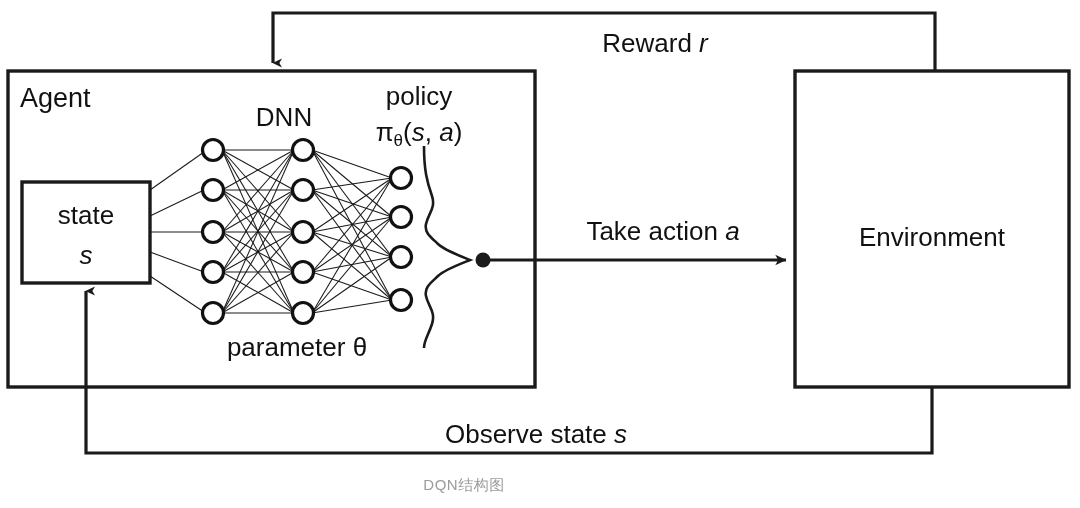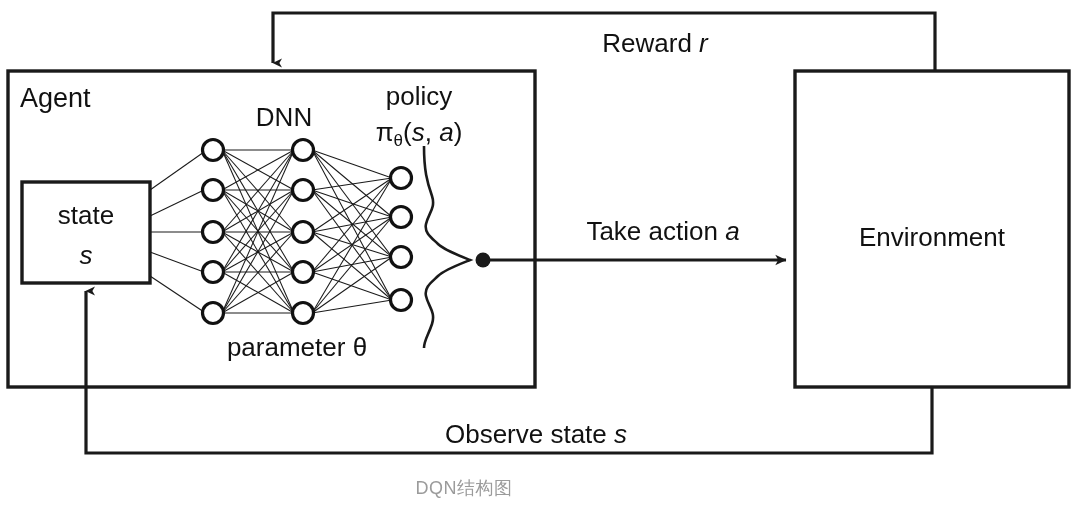--- a/index.html
+++ b/index.html
@@ -31,21 +31,21 @@
   .lbl-28 { font-size: 27px; }
   .lbl-26 { font-size: 26px; }
   .ital { font-style: italic; }
   .caption {
     position: absolute;
     left: 0;
     top: 476px;
     width: 928px;
     text-align: center;
     font-family: "Liberation Sans", sans-serif;
-    font-size: 18px;
+    font-size: 15px;
     color: #9b9b9b;
     letter-spacing: 0.5px;
   }
   .nn-node {
     fill: #ffffff;
     stroke: #111111;
     stroke-width: 3.2;
   }
   .nn-edge {
     stroke: #1a1a1a;

